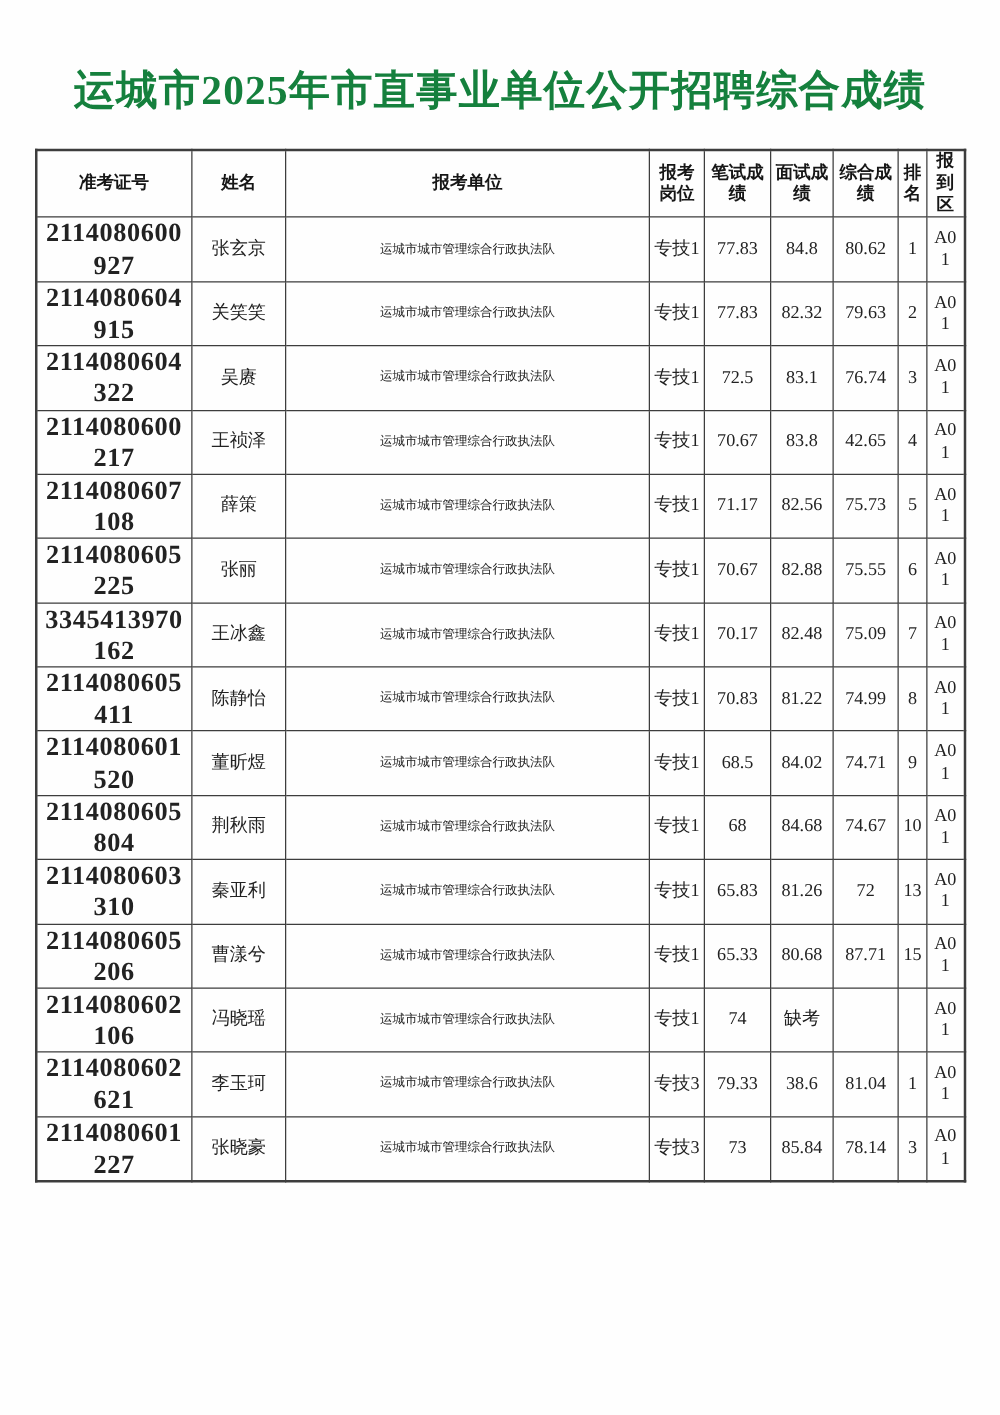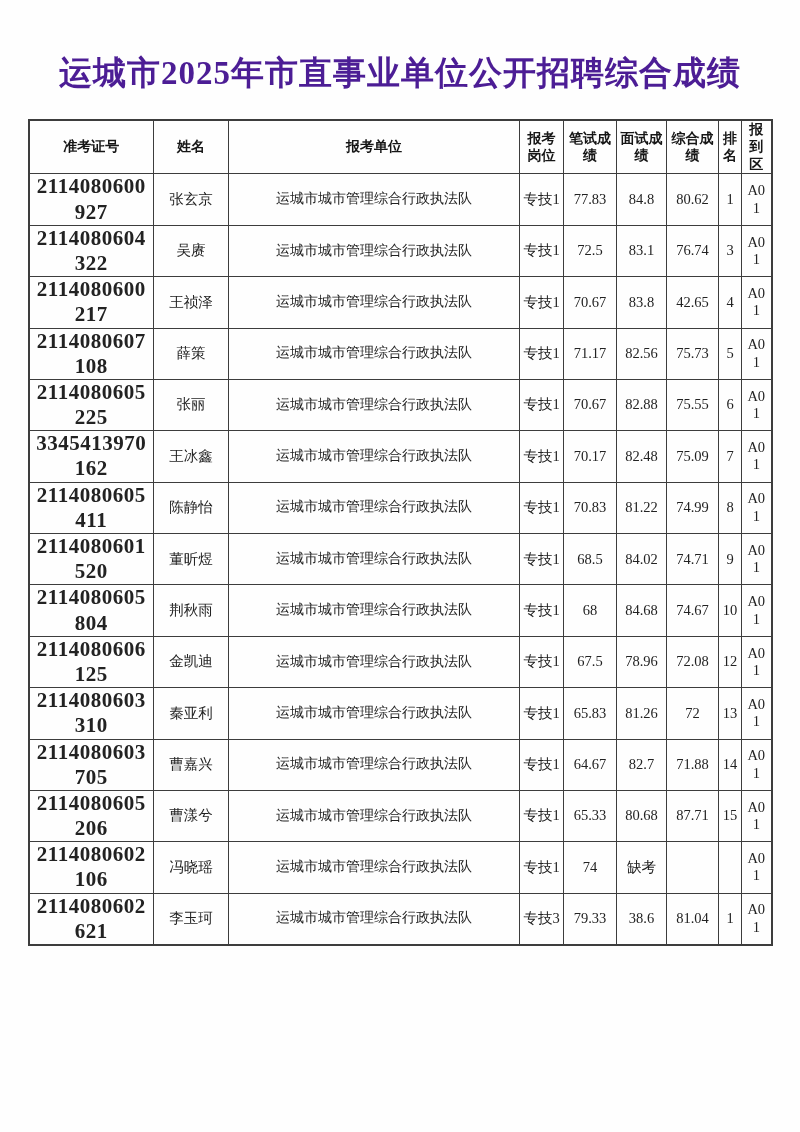--- a/index.html
+++ b/index.html
@@ -16,21 +16,21 @@
     background: #fefefe;
     overflow: hidden;
   }
   .doc-title {
     margin: 0;
     padding-top: 52px;
     text-align: center;
     font-size: 33px;
     font-weight: bold;
     letter-spacing: 1px;
-    color: #4c1d95;
+    color: #15803d;
     line-height: 1.3;
   }
   table.results {
     border-collapse: collapse;
     table-layout: fixed;
     width: 743px;
     margin: 24px auto 0 auto;
     border: 2px solid #3d3d3d;
   }
   table.results th,
@@ -50,21 +50,21 @@
     color: #161616;
   }
   table.results td {
     height: 39px;
     font-size: 14.5px;
     line-height: 1.2;
     color: #222;
   }
   
   table.results td.col-ticket { font-size: 21px; letter-spacing: 0.5px; font-weight: bold; }
-  table.results td.col-unit   { font-size: 14px; }
+  table.results td.col-unit   { font-size: 10px; }
 </style>
 </head>
 <body>
 
 <div class="page">
   <h1 class="doc-title">运城市2025年市直事业单位公开招聘综合成绩</h1>
 
   <table class="results">
     <colgroup>
         <col style="width: 125px;">
@@ -96,20 +96,31 @@
           <td class="col-name">张玄京</td>
           <td class="col-unit">运城市城市管理综合行政执法队</td>
           <td class="col-position">专技1</td>
           <td class="col-written">77.83</td>
           <td class="col-interview">84.8</td>
           <td class="col-overall">80.62</td>
           <td class="col-rank">1</td>
           <td class="col-district">A01</td>
         </tr>
         <tr>
+          <td class="col-ticket">2114080604915</td>
+          <td class="col-name">关笑笑</td>
+          <td class="col-unit">运城市城市管理综合行政执法队</td>
+          <td class="col-position">专技1</td>
+          <td class="col-written">77.83</td>
+          <td class="col-interview">82.32</td>
+          <td class="col-overall">79.63</td>
+          <td class="col-rank">2</td>
+          <td class="col-district">A01</td>
+        </tr>
+        <tr>
           <td class="col-ticket">2114080604322</td>
           <td class="col-name">吴赓</td>
           <td class="col-unit">运城市城市管理综合行政执法队</td>
           <td class="col-position">专技1</td>
           <td class="col-written">72.5</td>
           <td class="col-interview">83.1</td>
           <td class="col-overall">76.74</td>
           <td class="col-rank">3</td>
           <td class="col-district">A01</td>
         </tr>
@@ -184,50 +195,28 @@
           <td class="col-name">荆秋雨</td>
           <td class="col-unit">运城市城市管理综合行政执法队</td>
           <td class="col-position">专技1</td>
           <td class="col-written">68</td>
           <td class="col-interview">84.68</td>
           <td class="col-overall">74.67</td>
           <td class="col-rank">10</td>
           <td class="col-district">A01</td>
         </tr>
         <tr>
-          <td class="col-ticket">2114080606125</td>
-          <td class="col-name">金凯迪</td>
-          <td class="col-unit">运城市城市管理综合行政执法队</td>
-          <td class="col-position">专技1</td>
-          <td class="col-written">67.5</td>
-          <td class="col-interview">78.96</td>
-          <td class="col-overall">72.08</td>
-          <td class="col-rank">12</td>
-          <td class="col-district">A01</td>
-        </tr>
-        <tr>
           <td class="col-ticket">2114080603310</td>
           <td class="col-name">秦亚利</td>
           <td class="col-unit">运城市城市管理综合行政执法队</td>
           <td class="col-position">专技1</td>
           <td class="col-written">65.83</td>
           <td class="col-interview">81.26</td>
           <td class="col-overall">72</td>
           <td class="col-rank">13</td>
-          <td class="col-district">A01</td>
-        </tr>
-        <tr>
-          <td class="col-ticket">2114080603705</td>
-          <td class="col-name">曹嘉兴</td>
-          <td class="col-unit">运城市城市管理综合行政执法队</td>
-          <td class="col-position">专技1</td>
-          <td class="col-written">64.67</td>
-          <td class="col-interview">82.7</td>
-          <td class="col-overall">71.88</td>
-          <td class="col-rank">14</td>
           <td class="col-district">A01</td>
         </tr>
         <tr>
           <td class="col-ticket">2114080605206</td>
           <td class="col-name">曹漾兮</td>
           <td class="col-unit">运城市城市管理综合行政执法队</td>
           <td class="col-position">专技1</td>
           <td class="col-written">65.33</td>
           <td class="col-interview">80.68</td>
           <td class="col-overall">87.71</td>
@@ -249,15 +238,26 @@
           <td class="col-ticket">2114080602621</td>
           <td class="col-name">李玉珂</td>
           <td class="col-unit">运城市城市管理综合行政执法队</td>
           <td class="col-position">专技3</td>
           <td class="col-written">79.33</td>
           <td class="col-interview">38.6</td>
           <td class="col-overall">81.04</td>
           <td class="col-rank">1</td>
           <td class="col-district">A01</td>
         </tr>
+        <tr>
+          <td class="col-ticket">2114080601227</td>
+          <td class="col-name">张晓豪</td>
+          <td class="col-unit">运城市城市管理综合行政执法队</td>
+          <td class="col-position">专技3</td>
+          <td class="col-written">73</td>
+          <td class="col-interview">85.84</td>
+          <td class="col-overall">78.14</td>
+          <td class="col-rank">3</td>
+          <td class="col-district">A01</td>
+        </tr>
       </tbody>
   </table>
 </div>
 
 </body></html>

